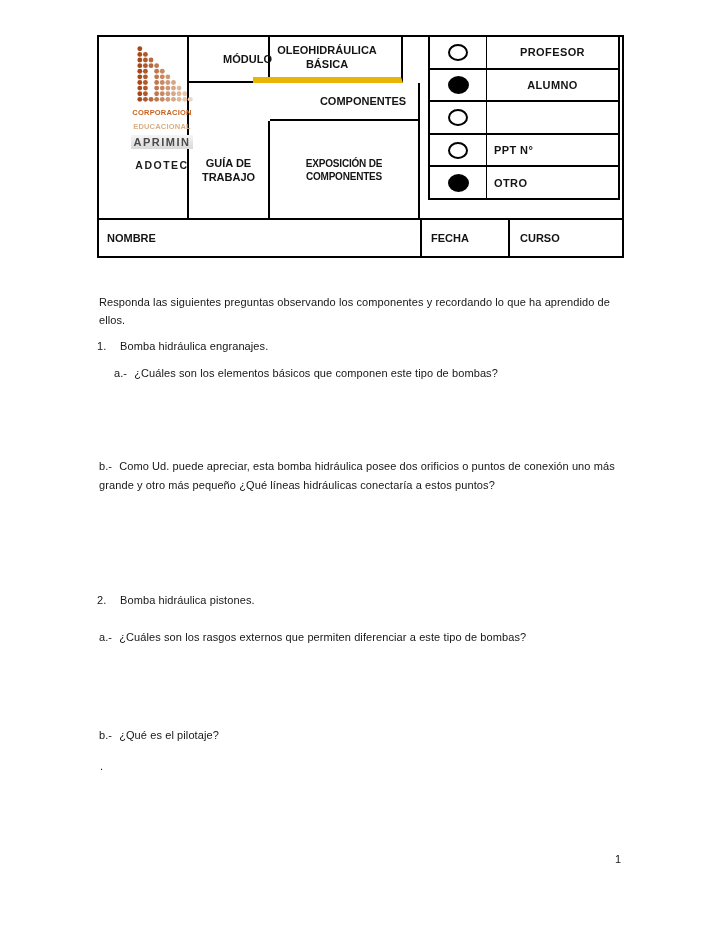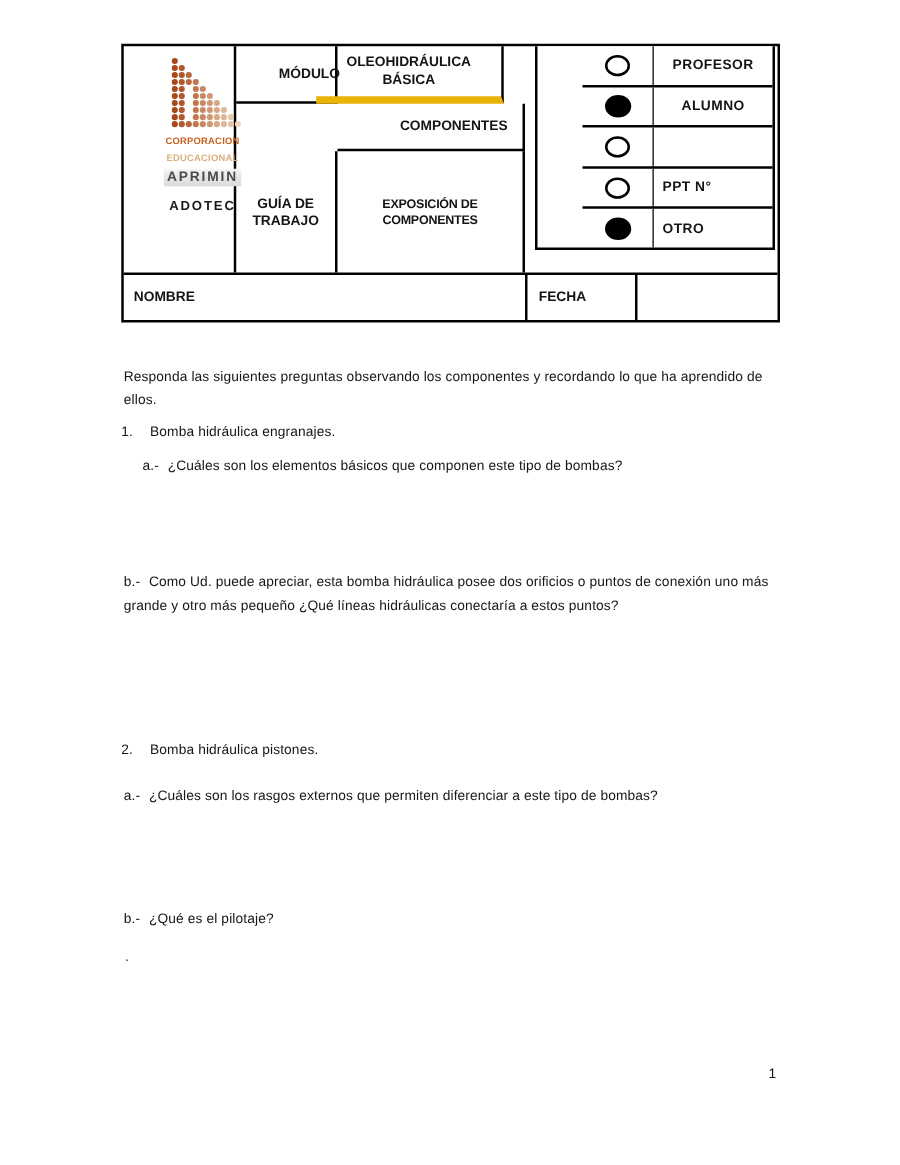--- a/index.html
+++ b/index.html
@@ -24,21 +24,21 @@
   .cell-modulo{left:90px;top:0;width:81px;height:46px;border-right:2px solid #000;border-bottom:2px solid #000;}
   .cell-unidad{left:90px;top:46px;width:81px;height:38px;border-right:2px solid #000;border-bottom:2px solid #000;}
   .cell-guia  {left:90px;top:84px;width:81px;height:97px;border-right:2px solid #000;padding:0 0;}
   .cell-val1{left:154px;top:0;width:150px;height:46px;border-right:2px solid #000;border-bottom:6px solid #eab308;padding:0 12px;}
   .cell-val2{left:171px;top:46px;width:150px;height:38px;border-right:2px solid #000;border-bottom:2px solid #000;}
   .cell-val3{left:171px;top:84px;width:150px;height:97px;border-right:2px solid #000;
              font-size:10px;letter-spacing:-.2px;line-height:13px;padding:0 20px;}
 
   .checkbox-table{position:absolute;left:329px;top:0;width:192px;height:163px;
                   border:2px solid #000;border-top:none;box-sizing:border-box;
-                  display:flex;flex-direction:column;background:#fff;padding-left:36px;}
+                  display:flex;flex-direction:column;background:#fff;}
   .cb-row{flex:1;display:flex;border-bottom:2px solid #000;min-height:0;}
   .cb-row:last-child{border-bottom:none;}
   .cb-circle-cell{width:56px;border-right:1px solid #000;display:flex;align-items:center;justify-content:center;}
   .circle{width:20px;height:17px;border:2px solid #000;border-radius:50%;background:#fff;box-sizing:border-box;}
   .circle.filled{background:#000;width:21px;height:18px;}
   .cb-label{flex:1;display:flex;align-items:center;padding:0 7px;font-weight:bold;
             font-size:11px;letter-spacing:.4px;}
   .cb-label.center{justify-content:center;}
 
   .bottom-row{position:absolute;left:0;top:181px;width:523px;height:38px;
@@ -166,20 +166,21 @@
         <div class="cb-circle-cell">
             <span class="circle filled"></span>
           </div>
         <div class="cb-label">OTRO</div>
       </div>
     </div>
 
     <div class="bottom-row">
       <div class="cell cell-nombre">NOMBRE</div>
       <div class="cell cell-fecha">FECHA</div>
+      <div class="cell cell-curso">CURSO</div>
     </div>
   </div>
 
   <div class="bodytext intro">Responda las siguientes preguntas observando los componentes y recordando lo que ha aprendido de ellos.</div>
 
   <div class="bodytext q1 q-title">
     <span class="q-num">1.</span>
     <span>Bomba hidráulica engranajes.</span>
   </div>
 

